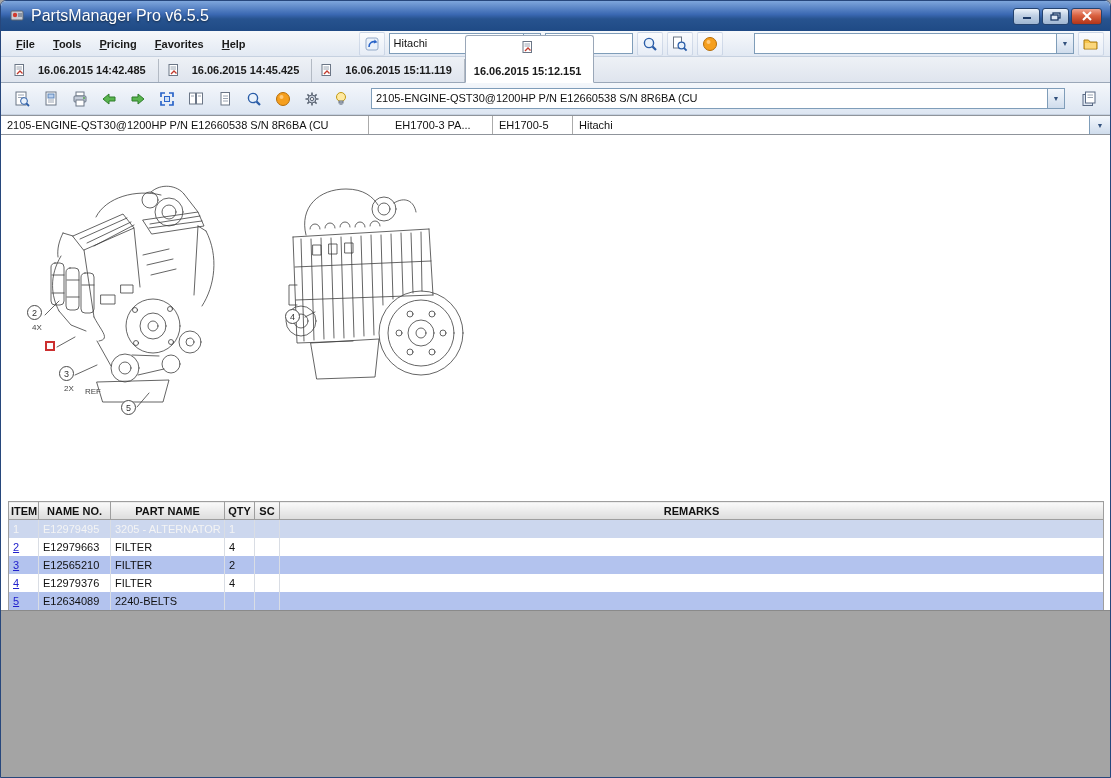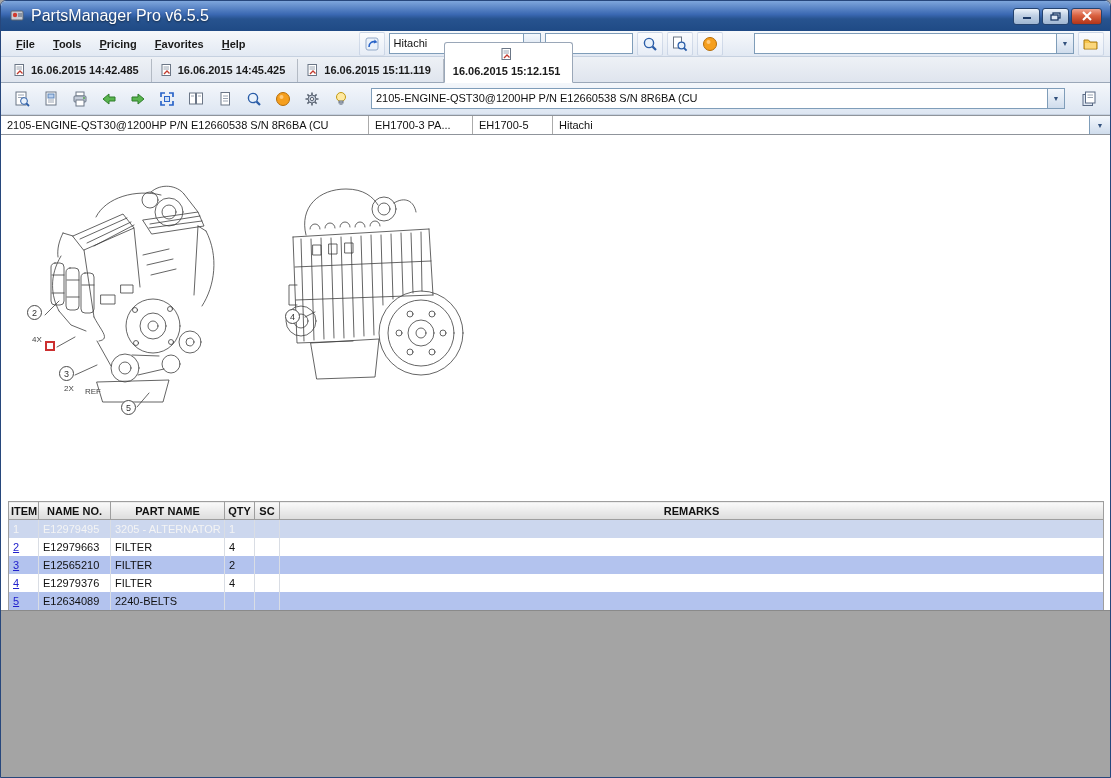--- a/index.html
+++ b/index.html
@@ -33,37 +33,37 @@
   .combo { display:flex; align-items:stretch; height:21px; background:#fff; border:1px solid #7f9db9; }
   .combo .combo-text { flex:1; padding:3px 4px 0 4px; white-space:nowrap; overflow:hidden; }
   .combo .combo-arrow { width:17px; border-left:1px solid #7f9db9; display:flex; align-items:center; justify-content:center;
                         background:linear-gradient(#f4f8fd,#cfdcec); color:#33527d; font-size:7px; }
   .text-input { height:21px; border:1px solid #7f9db9; width:88px; padding:0 4px; font:inherit; }
   .spacer { flex:1; }
 
   
   .tabstrip { height:26px; flex:0 0 26px; display:flex; align-items:flex-end; padding:2px 4px 0 4px;
               background:linear-gradient(#eef1f6,#dfe5ee); border-bottom:1px solid #9aa7b8; }
-  .tab { display:flex; align-items:center; gap:4px; padding:4px 12px 5px 8px; font-weight:600; color:#1a1a1a;
+  .tab { display:flex; align-items:center; gap:11px; padding:4px 12px 5px 8px; font-weight:600; color:#1a1a1a;
          border-right:1px solid #b3bac4; }
   .tab.active { background:#fff; border:1px solid #9aa7b8; border-bottom:1px solid #fff; border-radius:3px 3px 0 0;
                 font-weight:700; margin-bottom:-1px;flex-direction:column; }
   .tab svg { display:block; }
 
   
   .toolbar2 { height:32px; flex:0 0 32px; display:flex; align-items:center; gap:3px; padding:0 8px;
               background:linear-gradient(#f4f7fb,#dde6f2); border-bottom:1px solid #c6d1e0; }
   .toolbar2 .combo.model { flex:1; margin:0 8px 0 14px; }
 
   
   .pathrow { height:20px; flex:0 0 20px; display:flex; align-items:stretch; background:#fff;
              border-top:1px solid #8f949b; border-bottom:1px solid #8f949b; }
   .path-seg { padding:3px 8px 0 6px; border-right:1px solid #ababab; white-space:nowrap; overflow:hidden; }
   .path-seg.s1 { width:368px; flex:0 0 368px; }
-  .path-seg.s2 { width:104px; flex:0 0 104px; }
+  .path-seg.s2 { width:104px; flex:0 0 104px;margin-left:20px; }
   .path-seg.s3 { width:80px;  flex:0 0 80px; }
   .path-seg.s4 { flex:1; border-right:none; }
   .path-arrow { width:21px; flex:0 0 21px; border-left:1px solid #7f9db9; display:flex; align-items:center; justify-content:center;
                 background:linear-gradient(#f4f8fd,#cfdcec); color:#33527d; font-size:7px; }
 
   
   .drawing-area { position:relative; height:366px; flex:0 0 366px; background:#fff; overflow:hidden; }
   .engine-svg { position:absolute; left:0; top:0; }
   .callout { position:absolute; width:15px; height:15px; border:1px solid #4a4a4a; border-radius:50%;
              background:#fff; display:flex; align-items:center; justify-content:center; font-size:9px; color:#333; }
@@ -396,21 +396,21 @@
         <rect x="312" y="110" width="8" height="10"></rect>
           <rect x="328" y="109" width="8" height="10"></rect>
           <rect x="344" y="108" width="8" height="10"></rect>
         <path d="M296,150 L288,150 L288,170 L296,170"></path>
 
         <path d="M44,180 L58,166 M56,212 L74,202 M74,240 L96,230 M136,272 L148,258 M304,182 L314,177"></path>
       </g>
     </svg>
 
     <div class="callout" style="left:26px;top:170px">2</div>
-    <div class="co-label" style="left:31px;top:200px">4X</div>
+    <div class="co-label" style="left:31px;top:188px">4X</div>
     <div class="red-marker" style="left:44px;top:206px"></div>
     <div class="callout" style="left:58px;top:231px">3</div>
     <div class="co-label" style="left:63px;top:249px">2X</div>
     <div class="co-label" style="left:84px;top:252px">REF</div>
     <div class="callout" style="left:120px;top:265px">5</div>
     <div class="callout" style="left:284px;top:174px">4</div>
   </div>
 
   <div class="table-wrap">
     <table class="parts">

